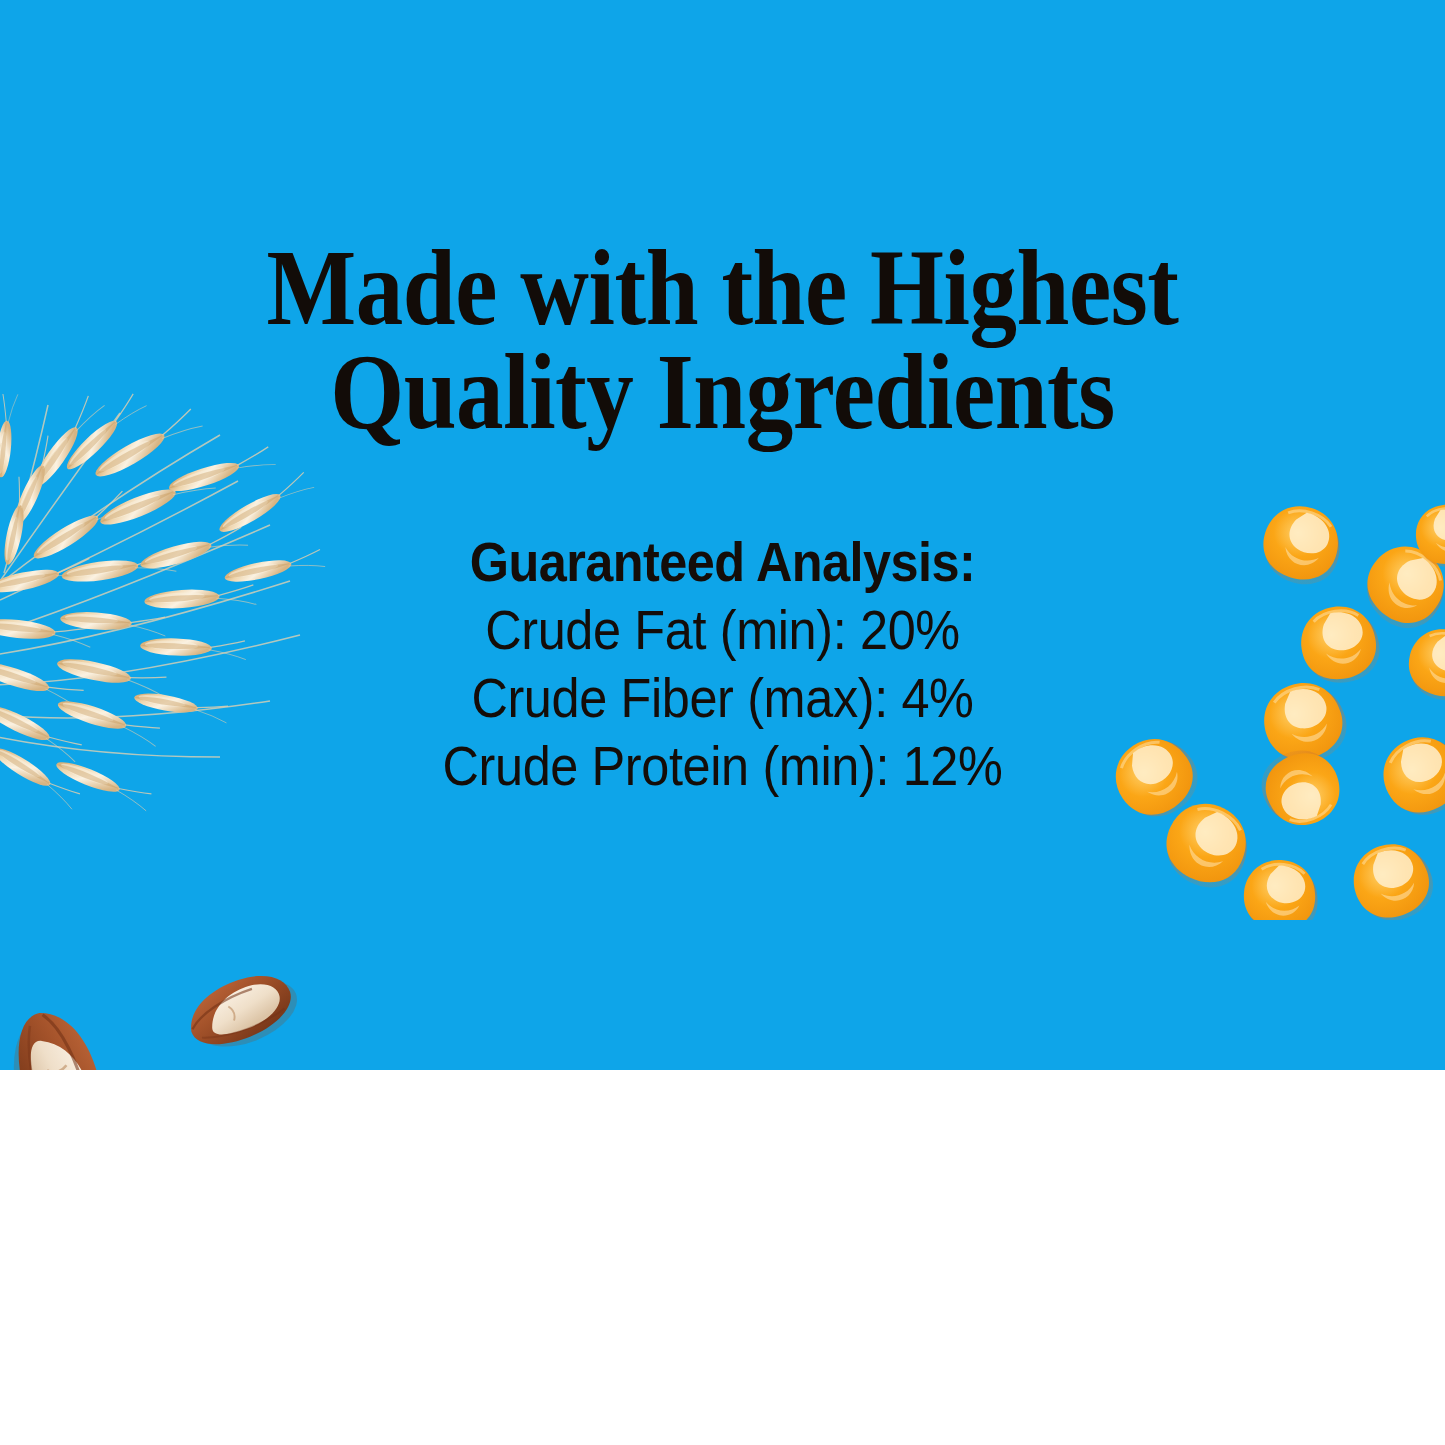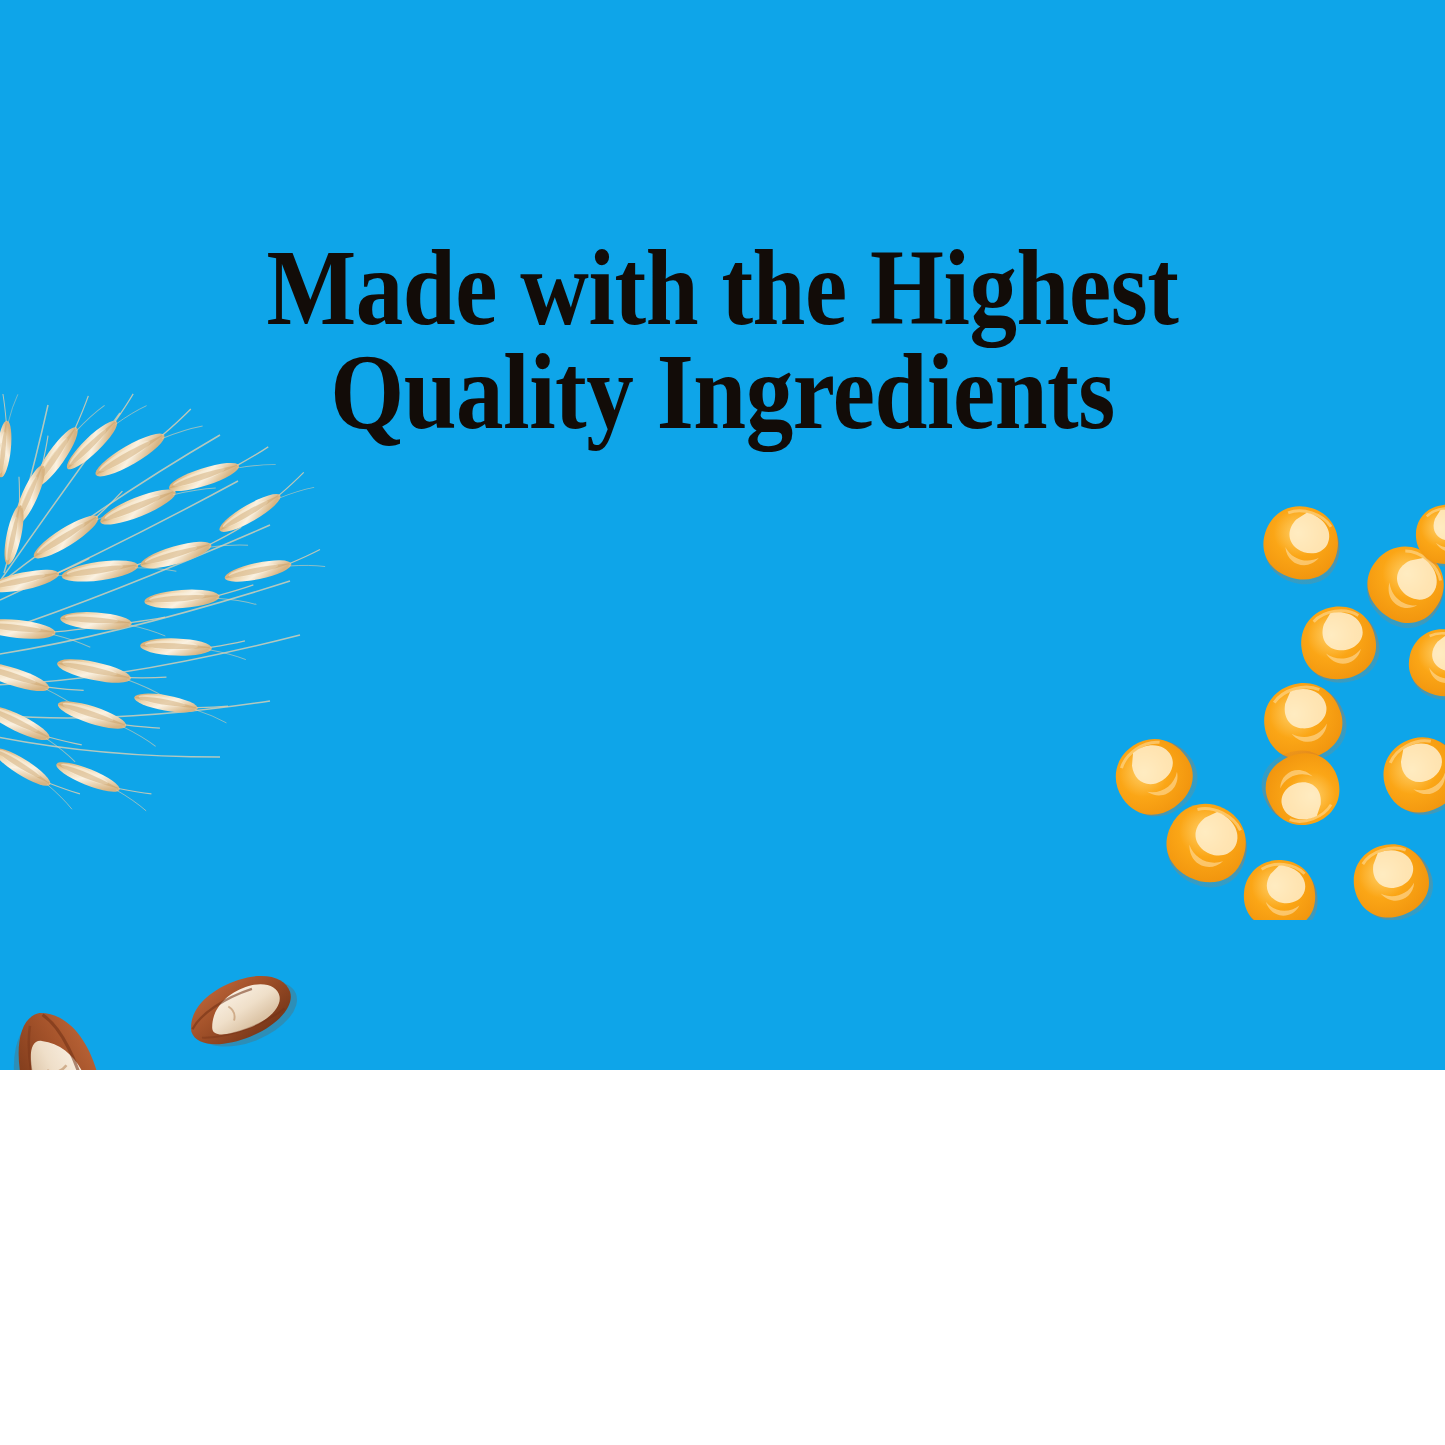--- a/index.html
+++ b/index.html
@@ -215,15 +215,21 @@
     <use href="#pecanWhole" transform="translate(380,250) rotate(-84) scale(1.12)"></use>
     <use href="#pecanHalf" transform="translate(248,258) rotate(-56) scale(0.76)"></use>
     <use href="#pecanWhole" transform="translate(552,262) rotate(-30) scale(0.9)"></use>
   </svg>
 
   <div id="headline">
     <span class="hl">Made with the Highest</span>
     <span class="hl">Quality Ingredients</span>
   </div>
 
+  <div id="analysis">
+    <span class="blk-head">Guaranteed Analysis:</span>
+    <span class="blk-line">Crude Fat (min): 20%</span>
+    <span class="blk-line">Crude Fiber (max): 4%</span>
+    <span class="blk-line">Crude Protein (min): 12%</span>
+  </div>
 
 
 </div>
 
 </body></html>

